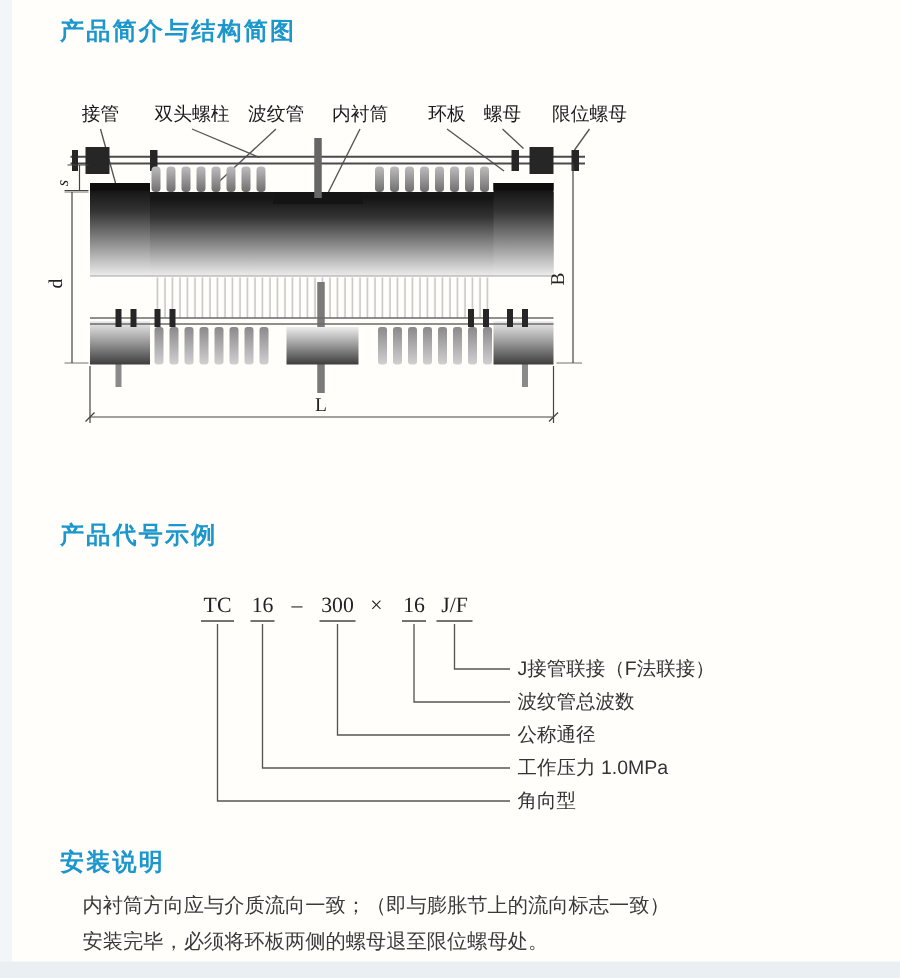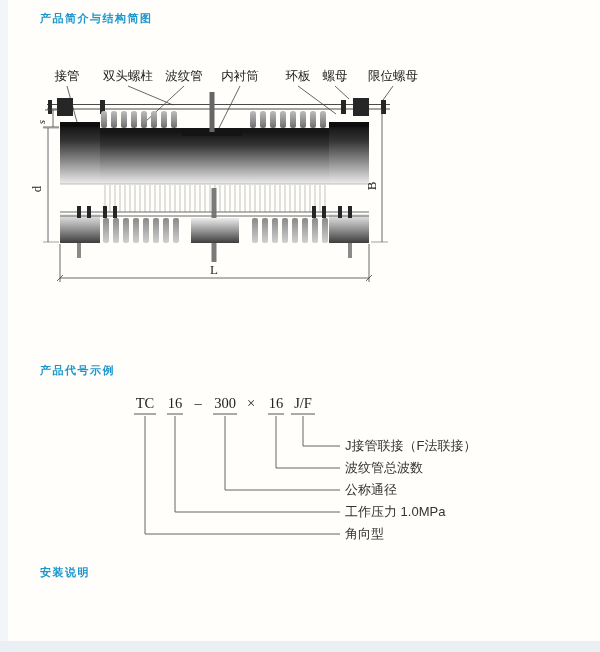--- a/index.html
+++ b/index.html
@@ -6,25 +6,25 @@
   body{
     width:600px;height:652px;position:relative;overflow:hidden;
     background:#fffefb;
     font-family:"Liberation Sans","DejaVu Sans",sans-serif;
     color:#333;
   }
   .edge-left{position:absolute;left:0;top:0;width:8px;height:652px;background:#f3f6f8;}
   .edge-bottom{position:absolute;left:0;bottom:0;width:600px;height:11px;background:#e9eff3;}
   .sec-heading{
     position:absolute;left:40px;margin:0;
-    font-size:11px;font-weight:bold;letter-spacing:1.5px;
+    font-size:16px;font-weight:bold;letter-spacing:1.5px;
     color:#1b97cd;
   }
   #h-intro{top:11px;}
-  #h-code{top:347px;margin-top:16px;}
+  #h-code{top:347px;}
   #h-install{top:565px;}
   .diagram-wrap{position:absolute;left:13px;top:64px;}
   .code-wrap{position:absolute;left:95px;top:394px;}
   .install-text{
     position:absolute;left:55px;top:592px;width:500px;
     font-size:13.5px;line-height:24px;color:#3a3a3a;
   }
   .install-text p{margin:0;}
   svg text{font-family:"Liberation Sans","DejaVu Sans",sans-serif;}
   svg text.dim{font-family:"Liberation Serif","DejaVu Serif",serif;}
@@ -227,13 +227,15 @@
     <text x="250" y="100">公称通径</text>
     <text x="250" y="122">工作压力 1.0MPa</text>
     <text x="250" y="144">角向型</text>
   </g>
 </svg>
 </div>
 
 <h2 class="sec-heading" id="h-install">安装说明</h2>
 
 <div class="install-text">
+  <p>内衬筒方向应与介质流向一致；（即与膨胀节上的流向标志一致）</p>
+  <p>安装完毕，必须将环板两侧的螺母退至限位螺母处。</p>
 </div>
 
 </body></html>

